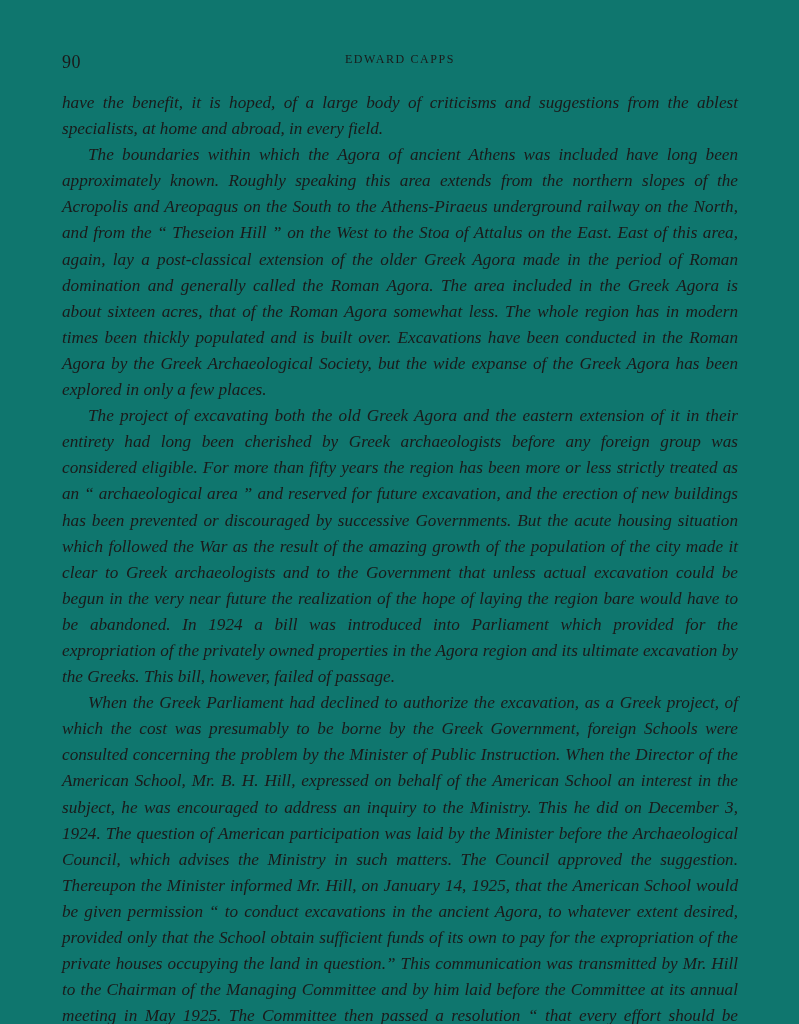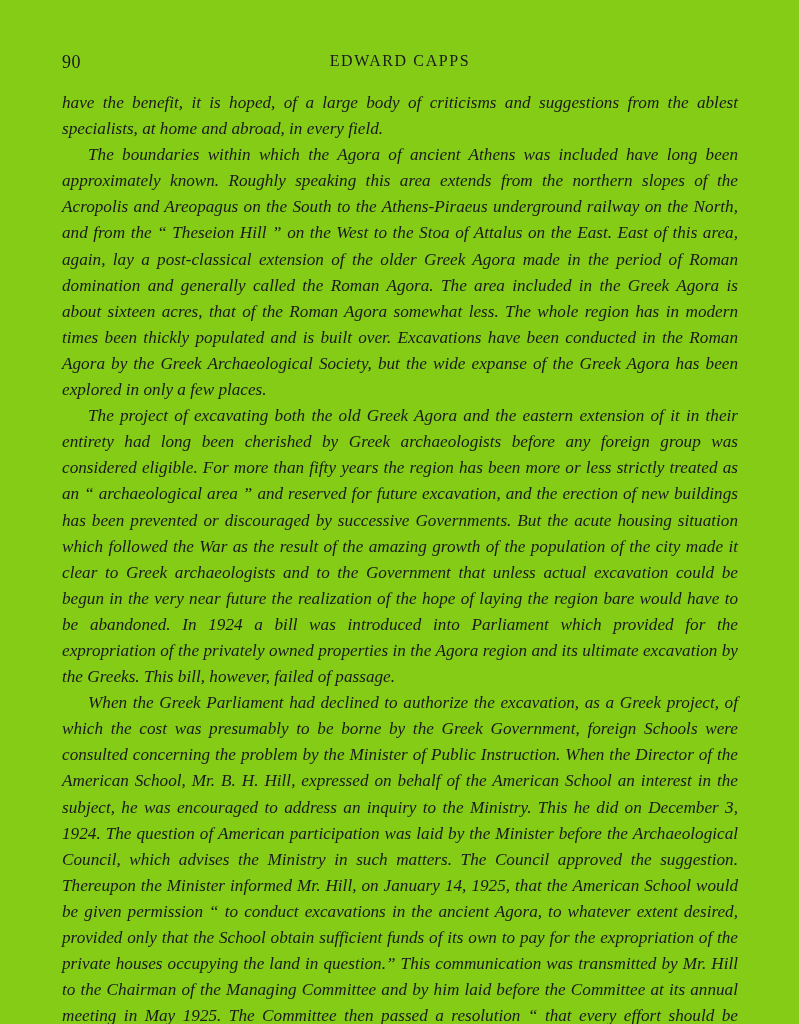--- a/index.html
+++ b/index.html
@@ -14,21 +14,21 @@
     color: #1a1a1a;
     position: relative;
     overflow: hidden;
   }
   .page {
     position: absolute;
     left: 0;
     top: 0;
     width: 799px;
     height: 1024px;
-    background: #84cc16;
+    background: #0f766e;
   }
   .running-head {
     position: absolute;
     left: 62px;
     top: 52px;
     width: 676px;
     height: 24px;
   }
   .folio {
     position: absolute;
@@ -36,21 +36,21 @@
     top: 0;
     font-size: 18px;
     letter-spacing: 0.5px;
   }
   .head-title {
     position: absolute;
     left: 0;
     top: 0;
     width: 676px;
     text-align: center;
-    font-size: 16px;
+    font-size: 12px;
     letter-spacing: 1.6px;
   }
   .body-text {
     position: absolute;
     left: 62px;
     top: 90px;
     width: 676px;
   }
   p.para {
     margin: 0;

